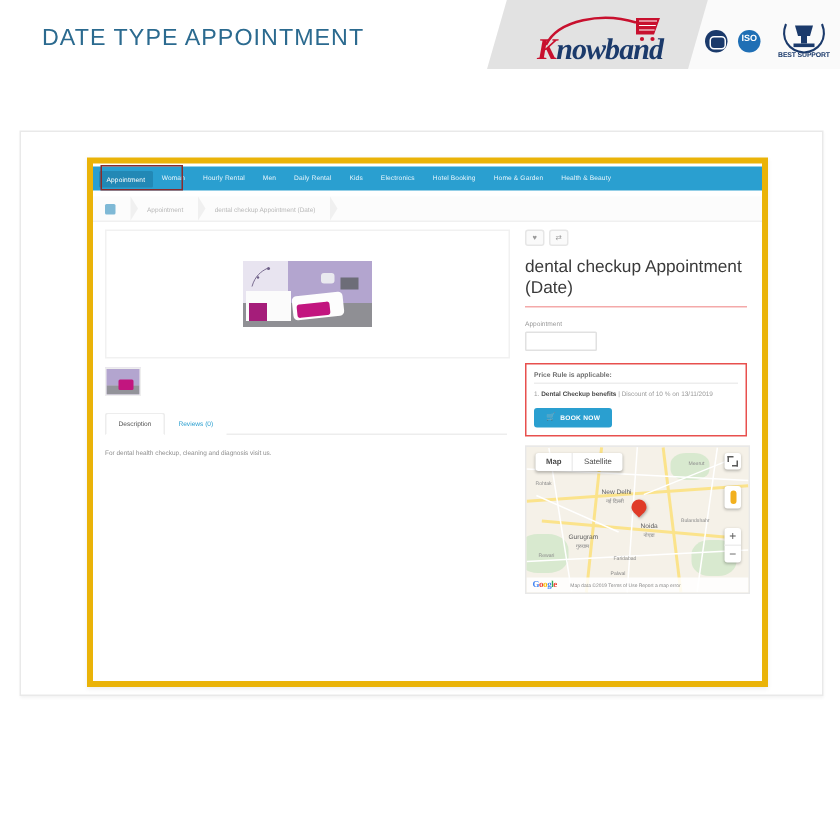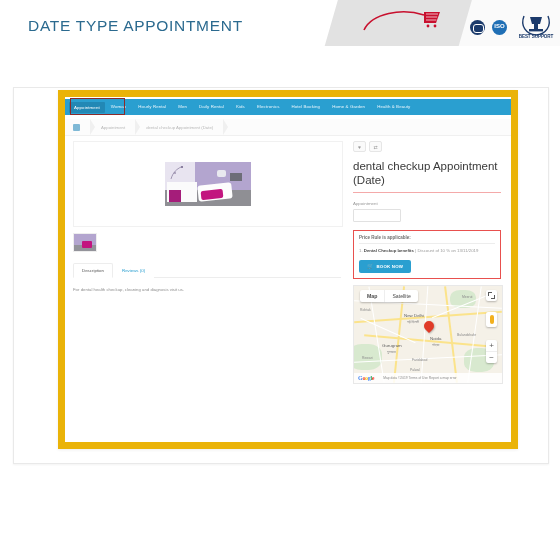--- a/index.html
+++ b/index.html
@@ -48,22 +48,22 @@
   .badge3-txt{position:absolute;left:48px;top:22px;width:36px;text-align:center;font-size:4.6px;font-weight:bold;color:#1b3a6b;letter-spacing:-.1px;}
   .banner-rule{position:absolute;left:0;top:54px;width:560px;height:1px;background:#d8d8d8;}
 
   
   .outer-card{
     position:absolute;left:13px;top:87px;width:534px;height:375px;
     background:#ffffff;border:1px solid #e9e9e9;
     box-shadow:0 1px 2px rgba(0,0,0,.05);
   }
   .inner-card{
-    position:absolute;left:44px;top:2px;width:446px;height:345px;
-    background:#ffffff;border:7px solid #eab308;
+    position:absolute;left:44px;top:17px;width:446px;height:345px;
+    background:#ffffff;border:4px solid #eab308;
     box-shadow:0 1px 3px rgba(0,0,0,.07);
     overflow:hidden;
   }
 
   
   .navbar{
     position:absolute;left:0;top:2px;width:446px;height:16px;
     background:#2a9fd0;display:flex;align-items:center;padding-left:4px;box-sizing:border-box;
   }
   .nav-item{
@@ -233,20 +233,21 @@
     <div class="banner-title">DATE TYPE APPOINTMENT</div>
 
     <div class="logo-wrap">
       <svg class="logo-swoosh" viewBox="0 0 92 22">
         <path d="M2 21 C10 4, 40 -1, 62 6" stroke="#c8102e" stroke-width="1.6" fill="none"></path>
         <path d="M62 3 L78 3 L74 14 L62 14 Z" fill="#c8102e"></path>
         <path d="M64 5 L76 5 M64 8 L75.2 8 M64 11 L74.4 11" stroke="#fff" stroke-width=".7"></path>
         <circle cx="66" cy="17" r="1.4" fill="#c8102e"></circle>
         <circle cx="73" cy="17" r="1.4" fill="#c8102e"></circle>
       </svg>
+      <div class="logo-text"><span class="logo-k">K</span><span>nowband</span></div>
     </div>
 
     <div class="badges">
       <div class="badge-circ badge1"></div>
       <div class="badge-circ badge2"></div>
       <div class="badge2-t">ISO</div>
       <svg class="badge3" viewBox="0 0 36 30">
         <path d="M6 4 C2 14, 8 22, 18 23 C28 22, 34 14, 30 4" stroke="#1b3a6b" stroke-width="1.4" fill="none"></path>
         <path d="M12 5 h12 l-2 7 h-8 z" fill="#1b3a6b"></path>
         <rect x="16" y="12" width="4" height="5" fill="#1b3a6b"></rect>

